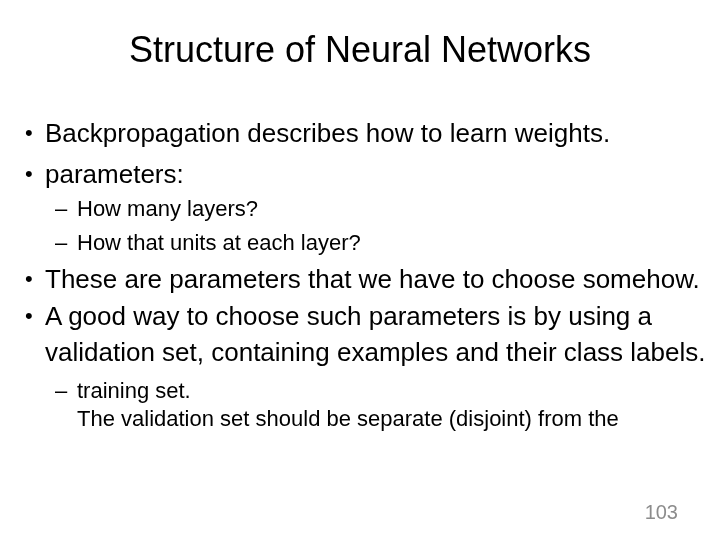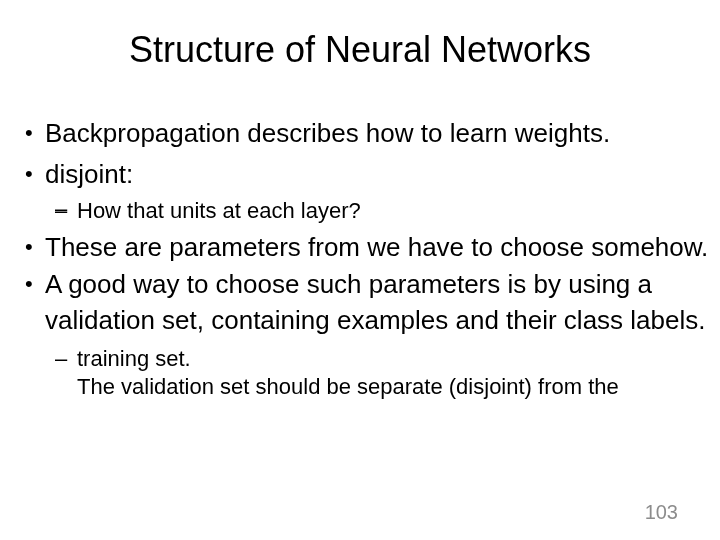--- a/index.html
+++ b/index.html
@@ -92,35 +92,36 @@
 
   <div class="content">
 
     <div class="bullet lvl1 b1">
       <span class="marker">•</span>
       <div>Backpropagation describes how to learn weights.</div>
     </div>
 
     <div class="bullet lvl1 b2">
       <span class="marker">•</span>
-      <div>disjoint:</div>
+      <div>parameters:</div>
     </div>
 
     <div class="bullet lvl2 b3">
       <span class="marker">–</span>
+      <div>How many layers?</div>
     </div>
 
     <div class="bullet lvl2 b4">
       <span class="marker">–</span>
       <div>How that units at each layer?</div>
     </div>
 
     <div class="bullet lvl1 b5">
       <span class="marker">•</span>
-      <div>These are parameters from we have to choose somehow.</div>
+      <div>These are parameters that we have to choose somehow.</div>
     </div>
 
     <div class="bullet lvl1 b6">
       <span class="marker">•</span>
       <div>A good way to choose such parameters is by using a</div>
       <div>validation set, containing examples and their class labels.</div>
     </div>
 
     <div class="bullet lvl2 b7">
       <span class="marker">–</span>

